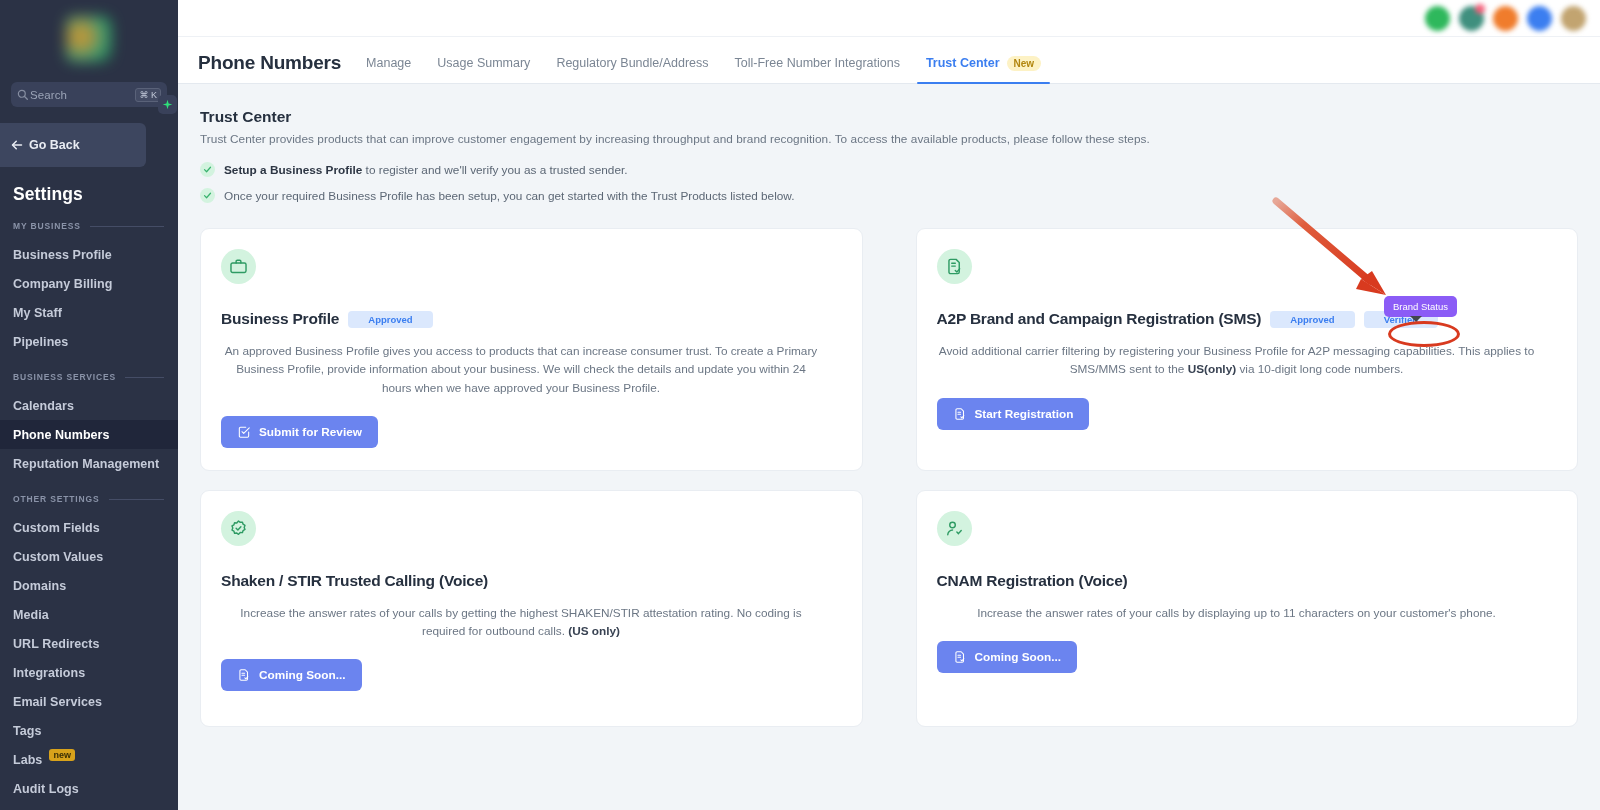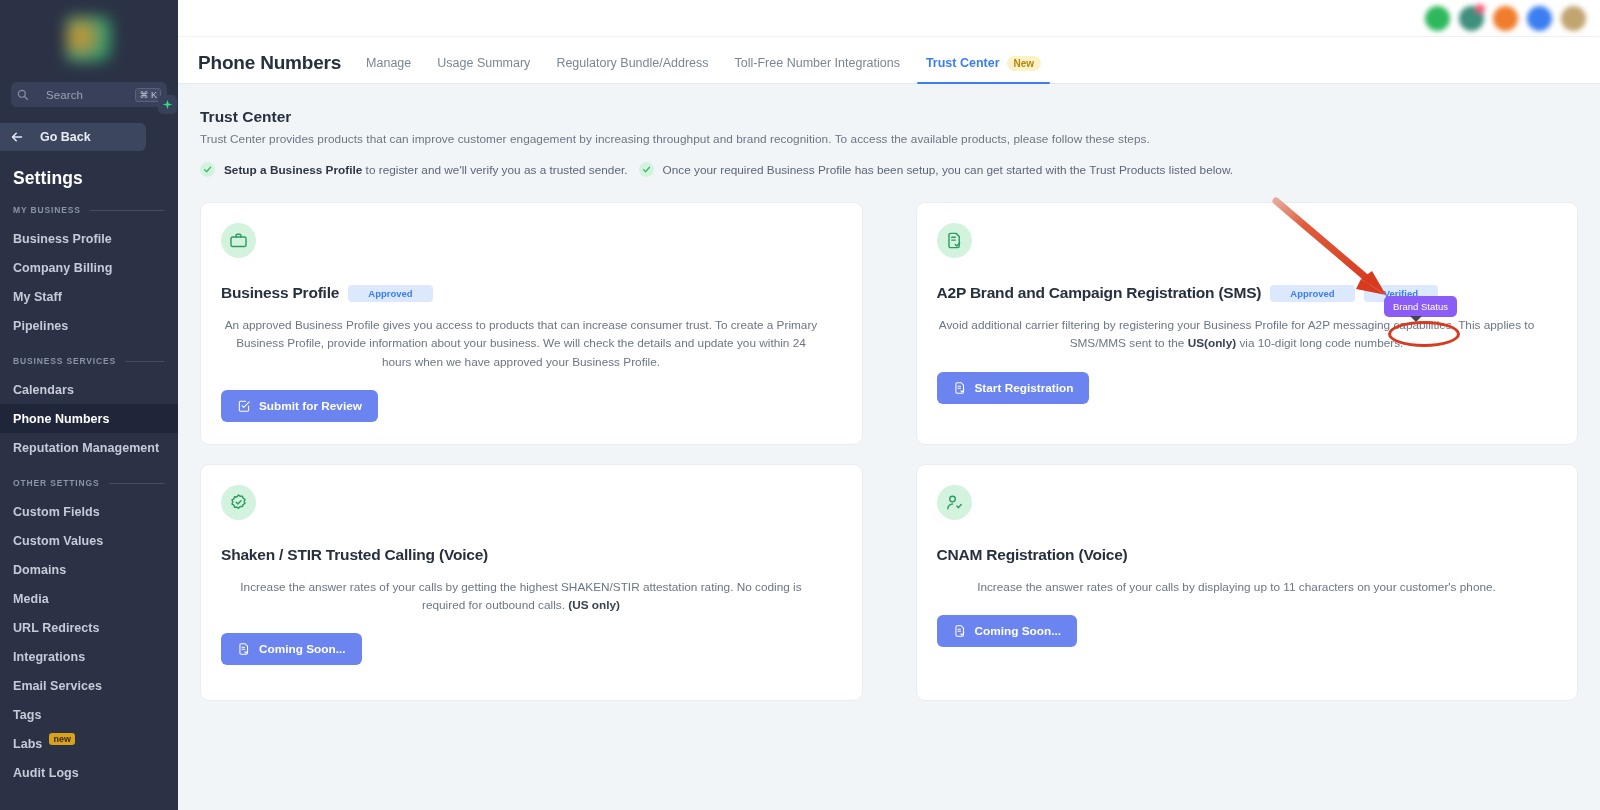--- a/index.html
+++ b/index.html
@@ -30,41 +30,41 @@
     background: radial-gradient(circle at 32% 45%, #caa33a 0%, #b79a3e 24%, #4f9f73 55%, #2e9b63 70%, rgba(43,50,69,0.35) 100%);
     filter: blur(7px);
     opacity: 0.95;
   }
   .search-row { padding: 0 11px; margin-top: 4px; }
   .search-box {
     display: flex; align-items: center;
     background: #39415a;
     border-radius: 6px;
     height: 25px; padding: 0 6px;
-    gap: 18px;
+    gap: 2px;
   }
   .search-icon { width: 11px; height: 11px; flex: 0 0 11px; opacity: .65; }
   .search-ph { flex: 1; color: #9aa3b6; font-size: 11.5px; letter-spacing: .1px; }
   .kbd {
     font-size: 9px; color: #c3cada;
     border: 1px solid #5a6279; border-radius: 3px;
     padding: 0px 3px; line-height: 12px; background: #434b64;
   }
   .sparkle {
     width: 19px; height: 19px; border-radius: 5px;
     background: #39415a;
     display: flex; align-items: center; justify-content: center;
     margin-left: 1px;
   }
   .goback-btn {
     margin: 16px 0 0 0;
-    width: 146px; height: 28px;
+    width: 146px; height: 44px;
     background: #3d465f;
     border-radius: 0 6px 6px 0;
-    display: flex; align-items: center; gap: 17px;
+    display: flex; align-items: center; gap: 6px;
     padding-left: 11px;
     color: #e9ecf3; font-size: 12.5px; font-weight: 700;
     cursor: pointer;
   }
   .settings-title {
     margin: 17px 0 0 13px;
     color: #ffffff; font-size: 17.5px; font-weight: 700; letter-spacing: .1px;
   }
   .sec-head {
     display: flex; align-items: center; gap: 9px;
@@ -127,21 +127,21 @@
   .pill-new {
     background: #fdf2c5; color: #b2860f;
     font-size: 10px; font-weight: 700;
     padding: 2px 7px; border-radius: 9px; margin-left: 7px;
     vertical-align: middle;
   }
 
   .content { padding: 24px 22px 0 22px; }
   .h-trust { font-size: 15.5px; font-weight: 700; color: #26303f; }
   .p-trust { font-size: 11.8px; color: #6b7684; margin-top: 6px; letter-spacing: .05px; }
-  .steps { margin-top: 16px; display: flex; flex-direction: row; gap: 11px; }
+  .steps { margin-top: 16px; display: flex; flex-direction: column; gap: 11px; }
   .step { display: flex; align-items: center; gap: 9px; }
   .check {
     width: 15px; height: 15px; border-radius: 50%;
     background: #d3f3df; flex: 0 0 15px;
     display: flex; align-items: center; justify-content: center;
   }
   .step-txt { font-size: 11.8px; color: #5c6775; }
   .step-txt b { color: #2d3644; font-weight: 700; }
 
   .grid {

